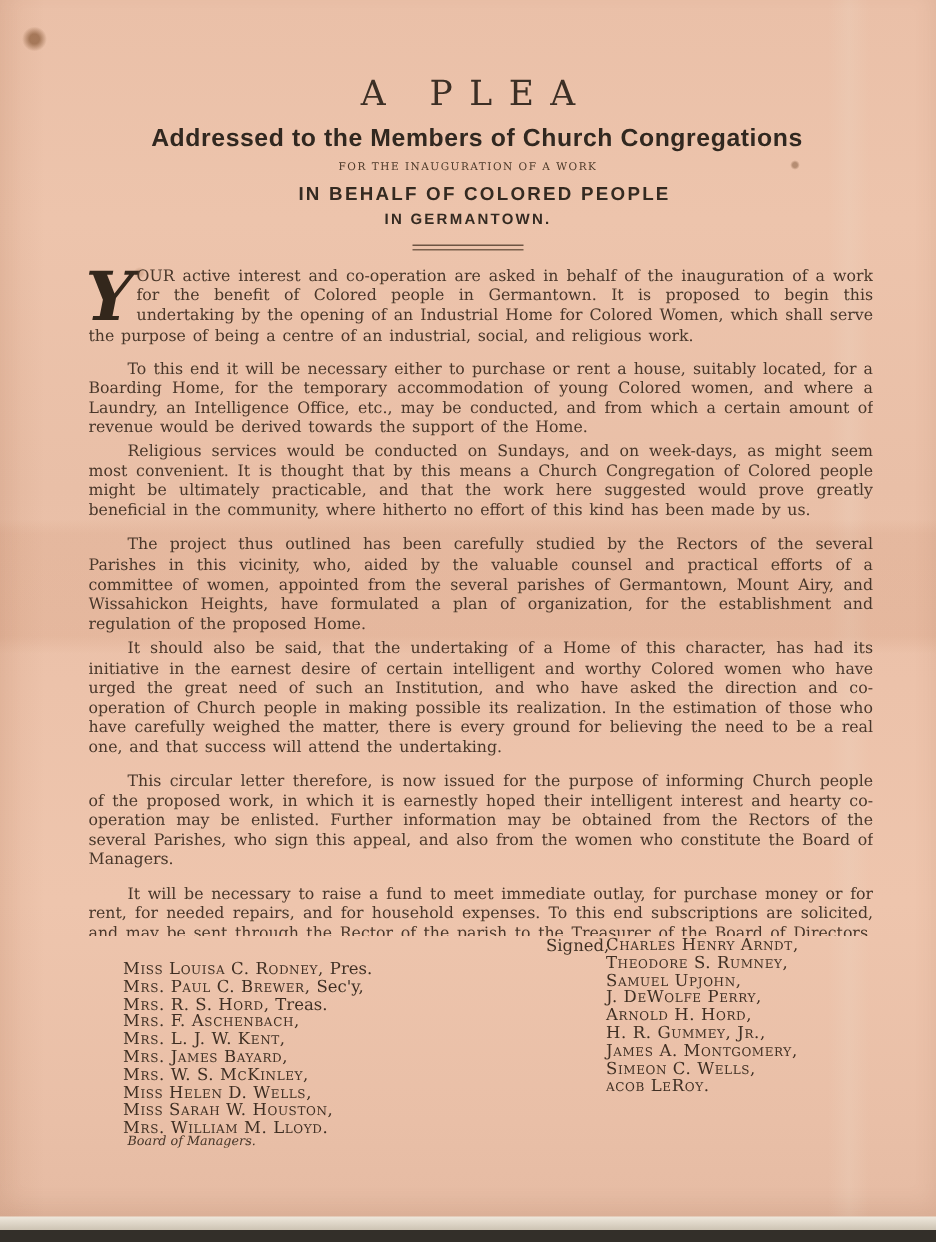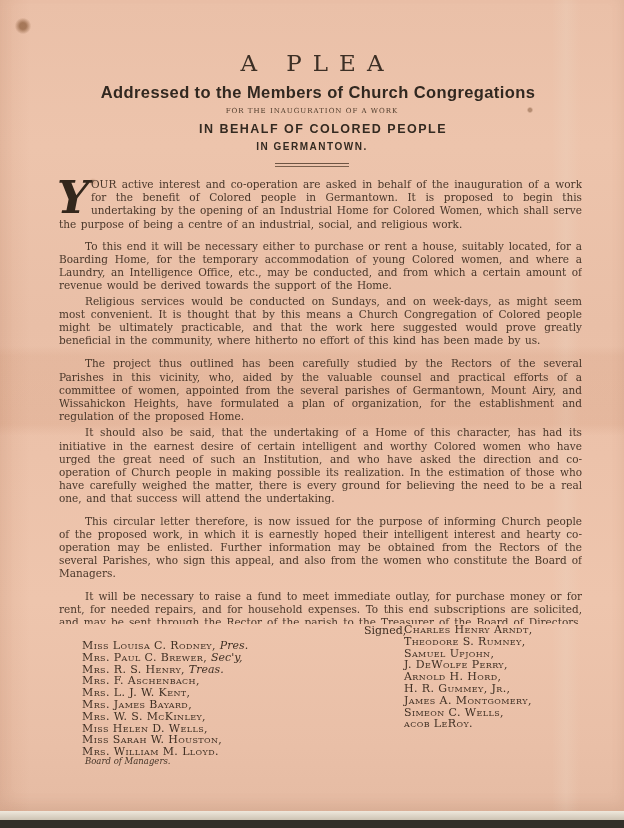--- a/index.html
+++ b/index.html
@@ -57,21 +57,21 @@
     font-size:45px;line-height:37px;width:32px;color:#33271c;margin:1px 2px 0 -2px;
   }
 
   
   .sc{font-variant:small-caps;font-size:11px;line-height:11.8px;
     letter-spacing:.4px;color:#3f2f23;}
   .signed-label{position:absolute;left:364px;top:624px;
     font-size:11px;color:#3f2f23;}
   .signers{position:absolute;left:404px;top:624px;}
   .managers{position:absolute;left:82px;top:640px;}
-  .it{font-style:italic;font-variant:normal;letter-spacing:0;}
+  .it{font-variant:normal;letter-spacing:0;}
   .board-caption{position:absolute;left:85px;top:756px;width:190px;text-align:left;
     font-style:italic;font-size:8.5px;color:#453528;}
 
   
   .place,.date{position:absolute;font-family:"Liberation Sans",sans-serif;font-weight:bold;
     font-size:11px;letter-spacing:2.6px;color:#2e2620;}
   .place{left:58px;top:820px;text-decoration:underline;}
   .date{left:94px;top:787px;margin-top:24px;}
 </style>
 </head>
@@ -109,21 +109,21 @@
       <div class="sc">Arnold H. Hord,</div>
       <div class="sc">H. R. Gummey, Jr.,</div>
       <div class="sc">James A. Montgomery,</div>
       <div class="sc">Simeon C. Wells,</div>
       <div class="sc">acob LeRoy.</div>
     </div>
 
     <div class="managers">
       <div class="sc"><span>Miss Louisa C. Rodney, </span><span class="it">Pres.</span></div>
       <div class="sc"><span>Mrs. Paul C. Brewer, </span><span class="it">Sec'y,</span></div>
-      <div class="sc"><span>Mrs. R. S. Henry, </span><span class="it">Treas.</span></div>
+      <div class="sc"><span>Mrs. R. S. Hord, </span><span class="it">Treas.</span></div>
       <div class="sc"><span>Mrs. F. Aschenbach,</span></div>
       <div class="sc"><span>Mrs. L. J. W. Kent,</span></div>
       <div class="sc"><span>Mrs. James Bayard,</span></div>
       <div class="sc"><span>Mrs. W. S. McKinley,</span></div>
       <div class="sc"><span>Miss Helen D. Wells,</span></div>
       <div class="sc"><span>Miss Sarah W. Houston,</span></div>
       <div class="sc"><span>Mrs. William M. Lloyd.</span></div>
     </div>
 
     <div class="board-caption">Board of Managers.</div>

